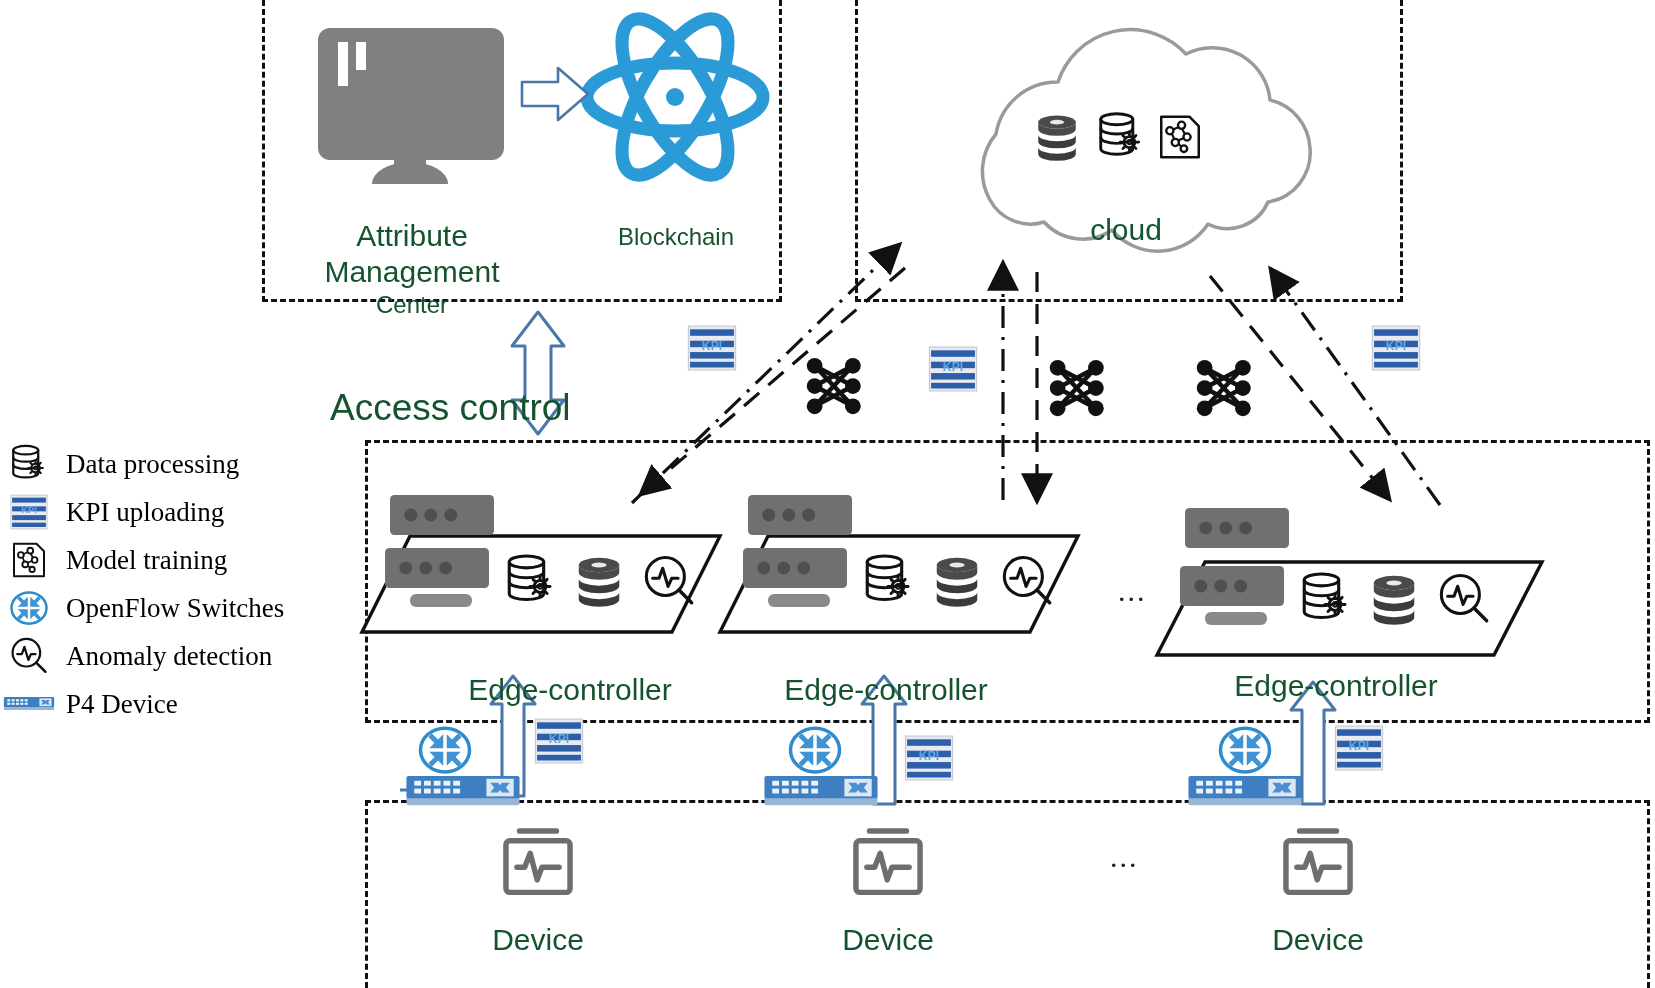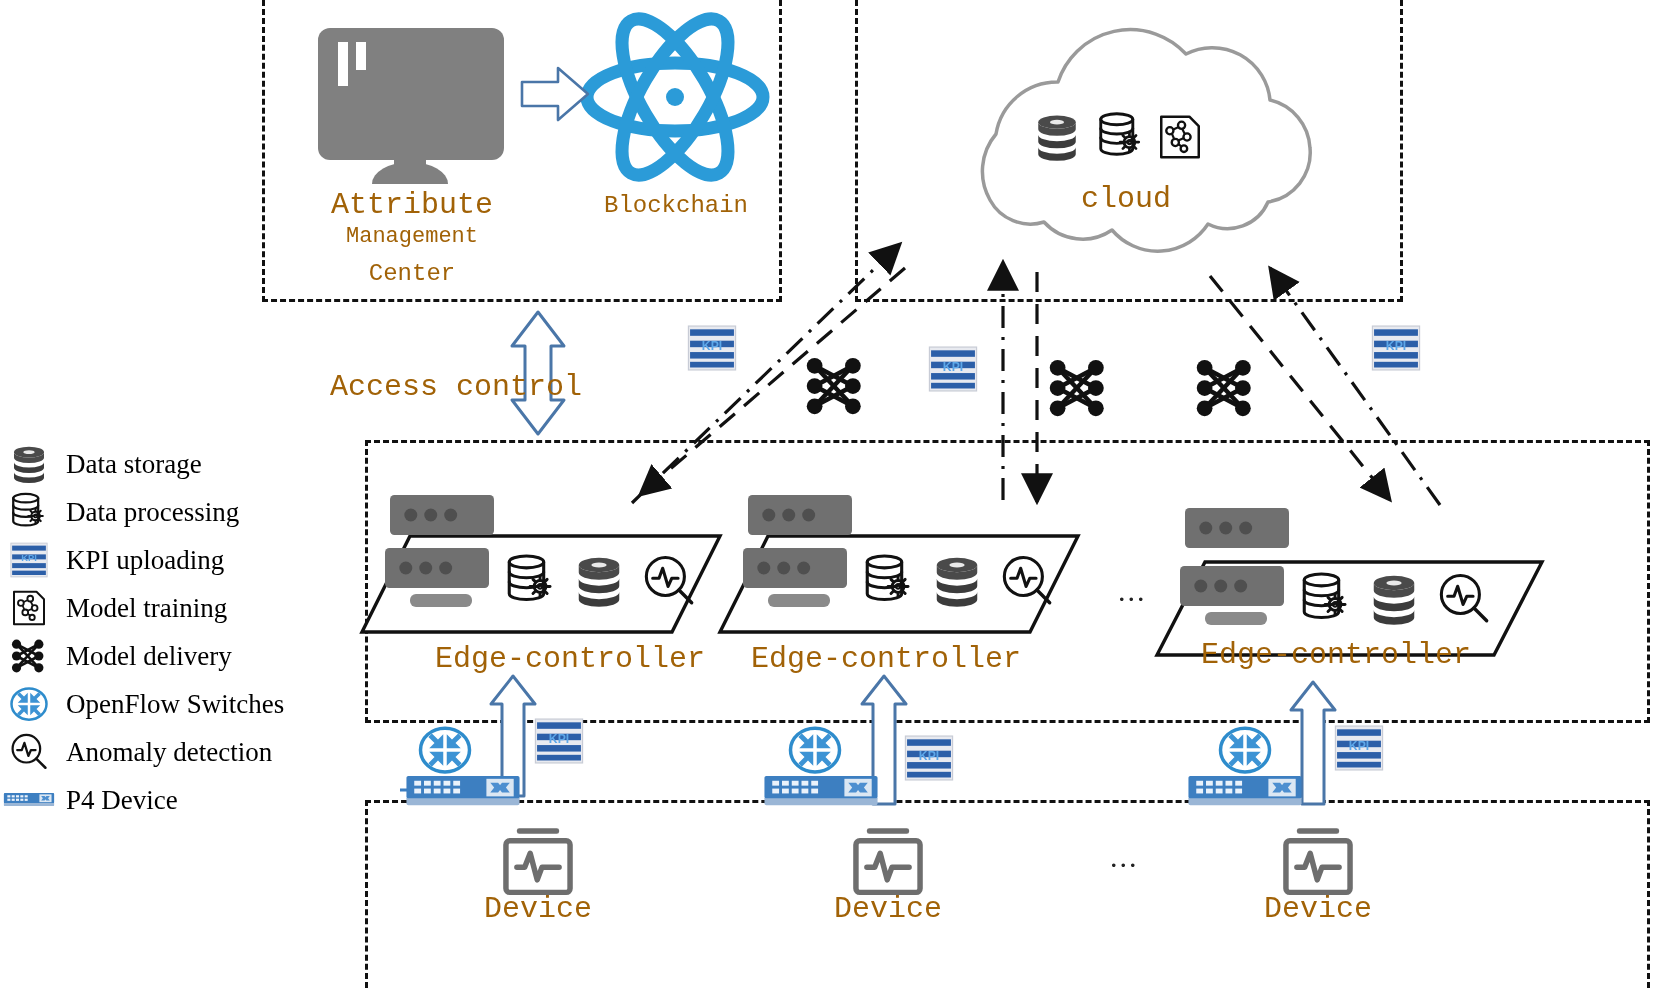--- a/index.html
+++ b/index.html
@@ -1,20 +1,20 @@
 <!DOCTYPE html>
 <html><head>
 <meta charset="utf-8">
 <style>
   html,body{margin:0;padding:0;background:#ffffff;}
   body{width:1655px;height:988px;position:relative;overflow:hidden;
        font-family:"Liberation Serif",serif;color:#000;}
   .canvas{position:absolute;inset:0;}
   svg.layer{position:absolute;left:0;top:0;width:1655px;height:988px;overflow:visible;}
-  .lbl{position:absolute;font-family:Liberation Mono, monospace;color:#a16207;white-space:nowrap;}
+  .lbl{position:absolute;font-family:Liberation Sans, sans-serif;color:#14532d;white-space:nowrap;margin-top:31px;}
   .lbl.c{transform:translateX(-50%);text-align:center;}
   .dashbox{position:absolute;border:3px dashed #111;box-sizing:border-box;}
   .legend{position:absolute;left:0;top:440px;width:345px;}
   .legend-row{display:flex;align-items:center;height:48px;}
   .legend-ico{width:58px;height:46px;display:flex;align-items:center;justify-content:center;flex:0 0 58px;}
   .legend-txt{font-size:27px;font-family:"Liberation Serif",serif;color:#000;padding-left:8px;}
   .ellipsis{position:absolute;font-size:30px;letter-spacing:2px;color:#222;}
 </style>
 </head>
 <body>
@@ -284,51 +284,43 @@
       <use href="#sym-p4" x="1186" y="772" width="118" height="39"></use>
       <use href="#sym-kpi" x="1333" y="722" width="52" height="52"></use>
     </g>
 
     <use href="#sym-device" x="495" y="822" width="86" height="86"></use>
     <use href="#sym-device" x="845" y="822" width="86" height="86"></use>
     <use href="#sym-device" x="1275" y="822" width="86" height="86"></use>
   </svg>
 
   <div class="lbl c" style="left:412px;top:188px;font-size:30px;">Attribute</div>
-  <div class="lbl c" style="left:412px;top:224px;font-size:22px;">Management</div>
+  <div class="lbl c" style="left:412px;top:224px;font-size:30px;">Management</div>
   <div class="lbl c" style="left:412px;top:260px;font-size:24px;">Center</div>
 
   <div class="lbl c" style="left:676px;top:192px;font-size:24px;">Blockchain</div>
 
   <div class="lbl c" style="left:1126px;top:182px;font-size:30px;text-align:right;">cloud</div>
 
-  <div class="lbl" style="left:330px;top:370px;font-size:30px;">Access control</div>
+  <div class="lbl" style="left:330px;top:356px;font-size:37px;">Access control</div>
 
   <div class="lbl c" style="left:570px;top:642px;font-size:30px;">Edge-controller</div>
   <div class="lbl c" style="left:886px;top:642px;font-size:30px;">Edge-controller</div>
   <div class="lbl c" style="left:1336px;top:638px;font-size:30px;">Edge-controller</div>
 
   <div class="ellipsis" style="left:1118px;top:574px;">...</div>
 
   <div class="lbl c" style="left:538px;top:892px;font-size:30px;">Device</div>
   <div class="lbl c" style="left:888px;top:892px;font-size:30px;">Device</div>
   <div class="lbl c" style="left:1318px;top:892px;font-size:30px;">Device</div>
 
   <div class="ellipsis" style="left:1110px;top:840px;">...</div>
 
   <div class="legend">
 
-    <div class="legend-row">
-      <span class="legend-ico">
-        <svg width="40" height="40" viewBox="0 0 64 64">
-            <use href="#sym-storage"></use>
-          </svg>
-      </span>
-      <span class="legend-txt">Data storage</span>
-    </div>
 
     <div class="legend-row">
       <span class="legend-ico">
         <svg width="42" height="42" viewBox="0 0 64 64">
             <use href="#sym-processing"></use>
           </svg>
       </span>
       <span class="legend-txt">Data processing</span>
     </div>
 
@@ -343,28 +335,20 @@
 
     <div class="legend-row">
       <span class="legend-ico">
         <svg width="40" height="40" viewBox="0 0 64 64">
             <use href="#sym-training"></use>
           </svg>
       </span>
       <span class="legend-txt">Model training</span>
     </div>
 
-    <div class="legend-row">
-      <span class="legend-ico">
-        <svg width="42" height="42" viewBox="0 0 64 64">
-            <use href="#sym-delivery"></use>
-          </svg>
-      </span>
-      <span class="legend-txt">Model delivery</span>
-    </div>
 
     <div class="legend-row">
       <span class="legend-ico">
         <svg width="42" height="40" viewBox="0 0 64 64">
             <use href="#sym-openflow"></use>
           </svg>
       </span>
       <span class="legend-txt">OpenFlow Switches</span>
     </div>
 

